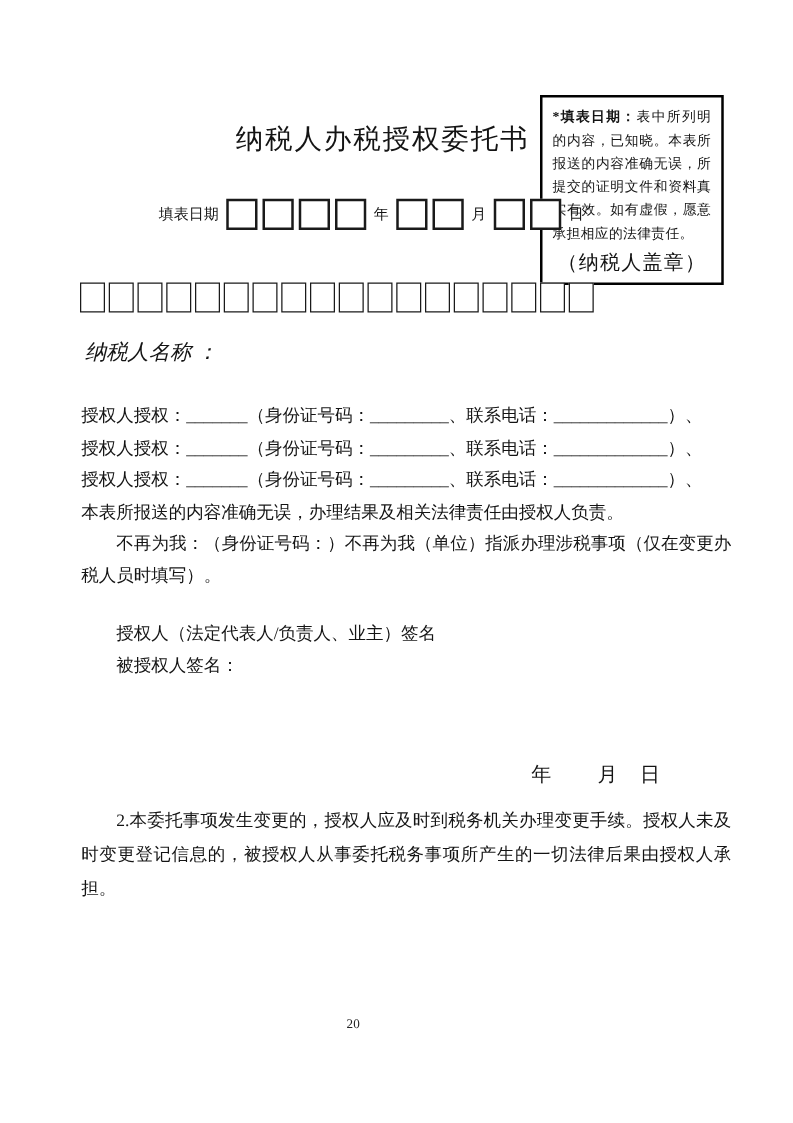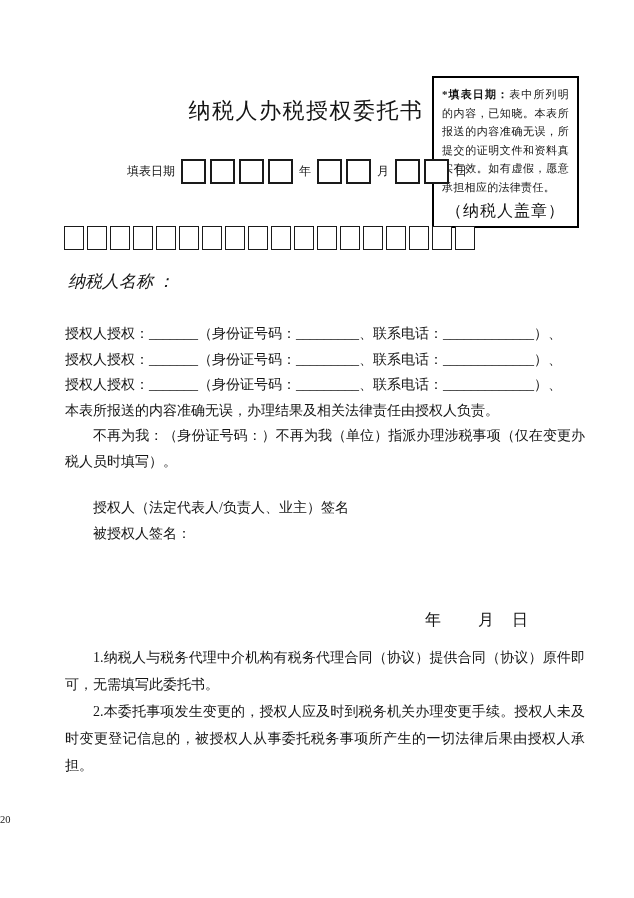--- a/index.html
+++ b/index.html
@@ -37,21 +37,21 @@
   .former{margin:0;text-indent:2em;text-align:justify;}
   .sig-1{margin-top:21px;text-indent:2em;}
   .sig-2{text-indent:2em;}
   .sign-date{position:absolute;top:610px;left:425px;font-size:16px;}
   .sign-date .m{margin-left:37px;}
   .sign-date .d{margin-left:18px;}
   
   .instructions{position:absolute;top:644px;left:65px;width:520px;font-size:14px;line-height:27px;}
   .inst-head{text-indent:2em;}
   .instructions p{margin:0;text-indent:2em;text-align:justify;}
-  .page-num{position:absolute;top:814px;left:0;width:565px;font-size:10.5px;color:#222;}
+  .page-num{position:absolute;top:814px;left:0;width:565px;text-align:center;font-size:10.5px;color:#222;}
 </style>
 </head>
 <body>
 
 <div class="page">
 
   <div class="decl-box">
     <span class="decl-label">*填表日期：</span><span>表中所列明的内容，已知晓。本表所报送的内容准确无误，所提交的证明文件和资料真实有效。如有虚假，愿意承担相应的法律责任。</span>
     <div class="decl-seal">（纳税人盖章）</div>
   </div>
@@ -112,19 +112,18 @@
     <p class="former">不再为我：（身份证号码：）不再为我（单位）指派办理涉税事项（仅在变更办税人员时填写）。</p>
     <div class="sig-1">授权人（法定代表人/负责人、业主）签名</div>
     <div class="sig-2">被授权人签名：</div>
   </div>
 
   <div class="sign-date">
     <span>年</span><span class="m">月</span><span class="d">日</span>
   </div>
 
   <div class="instructions">
-    <p>1.纳税人与税务代理中介机构有税务代理合同（协议）提供合同（协议）原件即可，无需填写此委托书。</p>
     <p>2.本委托事项发生变更的，授权人应及时到税务机关办理变更手续。授权人未及时变更登记信息的，被授权人从事委托税务事项所产生的一切法律后果由授权人承担。</p>
   </div>
 
   <div class="page-num">20</div>
 
 </div>
 
 </body></html>

